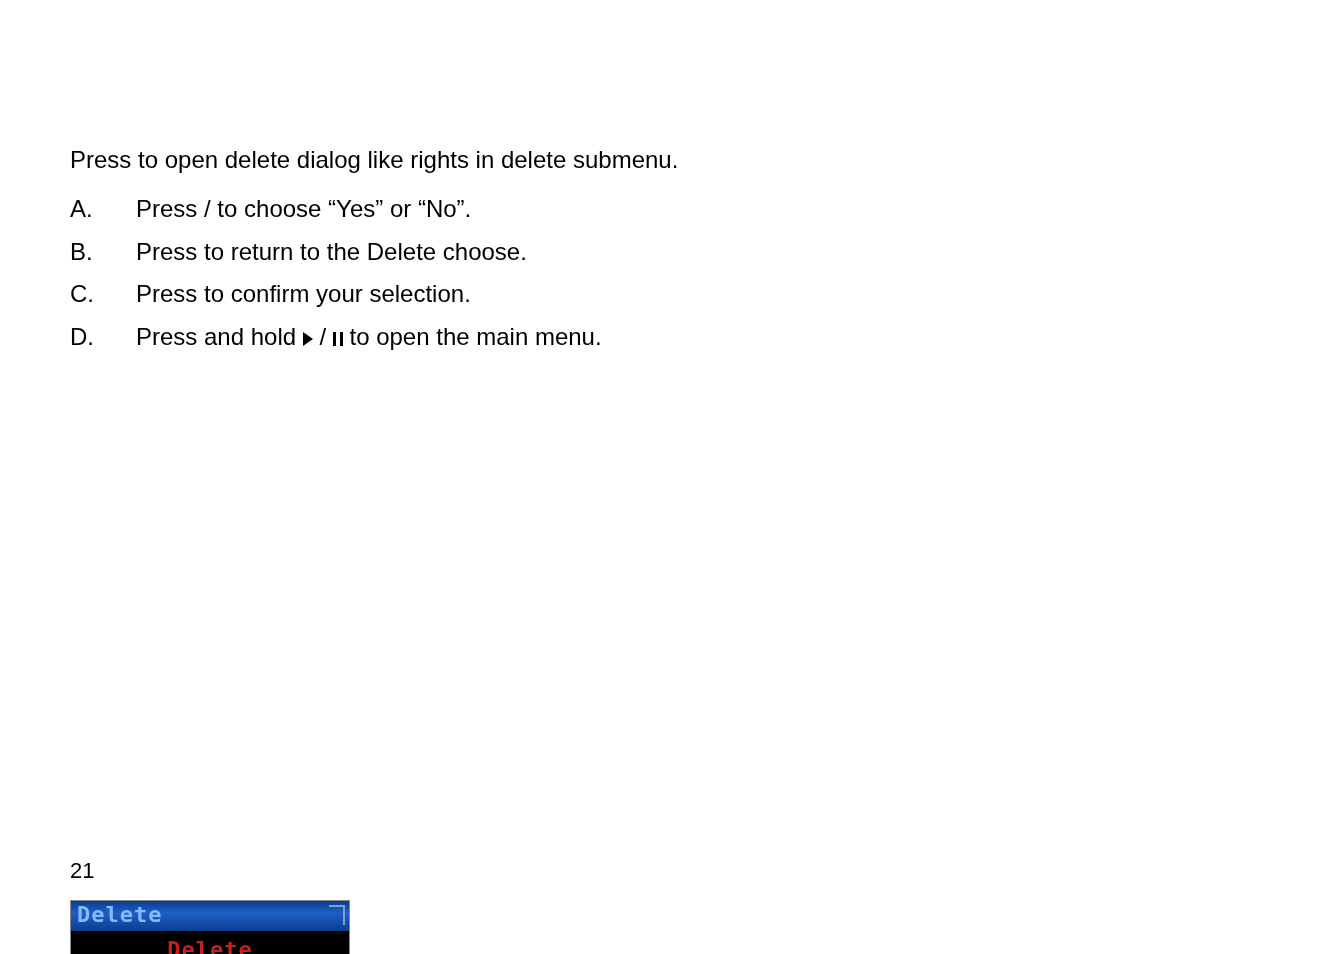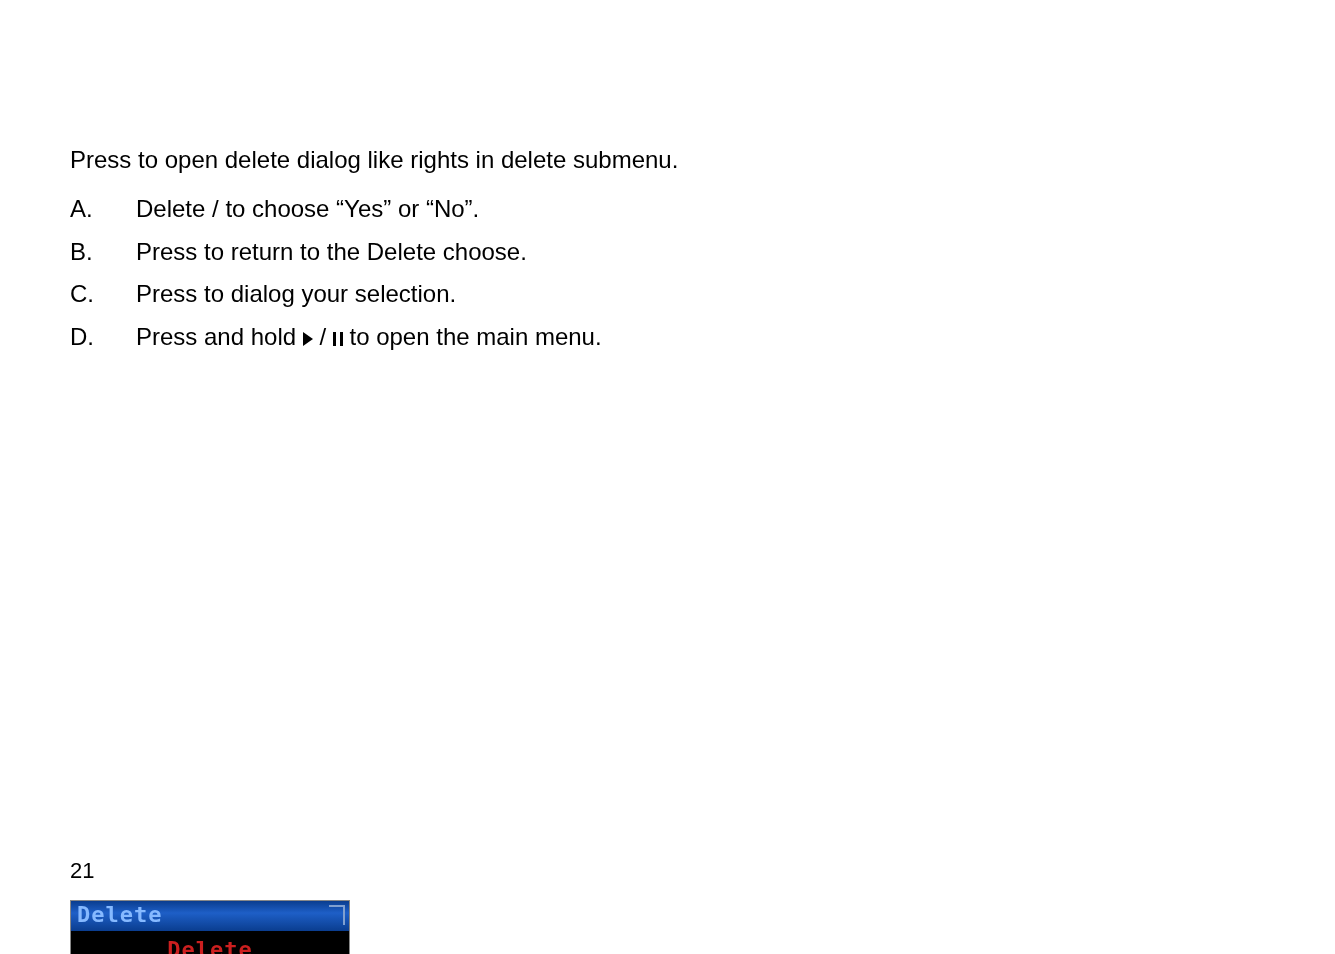--- a/index.html
+++ b/index.html
@@ -126,29 +126,29 @@
 </style>
 </head>
 <body>
 
 <div class="page">
   <div class="text-col">
     <div class="intro">Press          to open delete dialog like rights in delete submenu.</div>
     <ul class="steps">
       <li>
         <span class="step-label">A.</span>
-        <span class="step-body">Delete     /    to choose “Yes” or “No”.</span>
+        <span class="step-body">Press     /    to choose “Yes” or “No”.</span>
       </li>
       <li>
         <span class="step-label">B.</span>
         <span class="step-body">Press               to return to the Delete choose.</span>
       </li>
       <li>
         <span class="step-label">C.</span>
-        <span class="step-body">Press          to dialog your selection.</span>
+        <span class="step-body">Press          to confirm your selection.</span>
       </li>
       <li>
         <span class="step-label">D.</span>
         <span class="step-body">
           <span>Press and hold        </span>
           <span class="play-icon"></span>
           <span> / </span>
           <span class="pause-icon"></span>
           <span>  to open the main menu.</span>
         </span>

